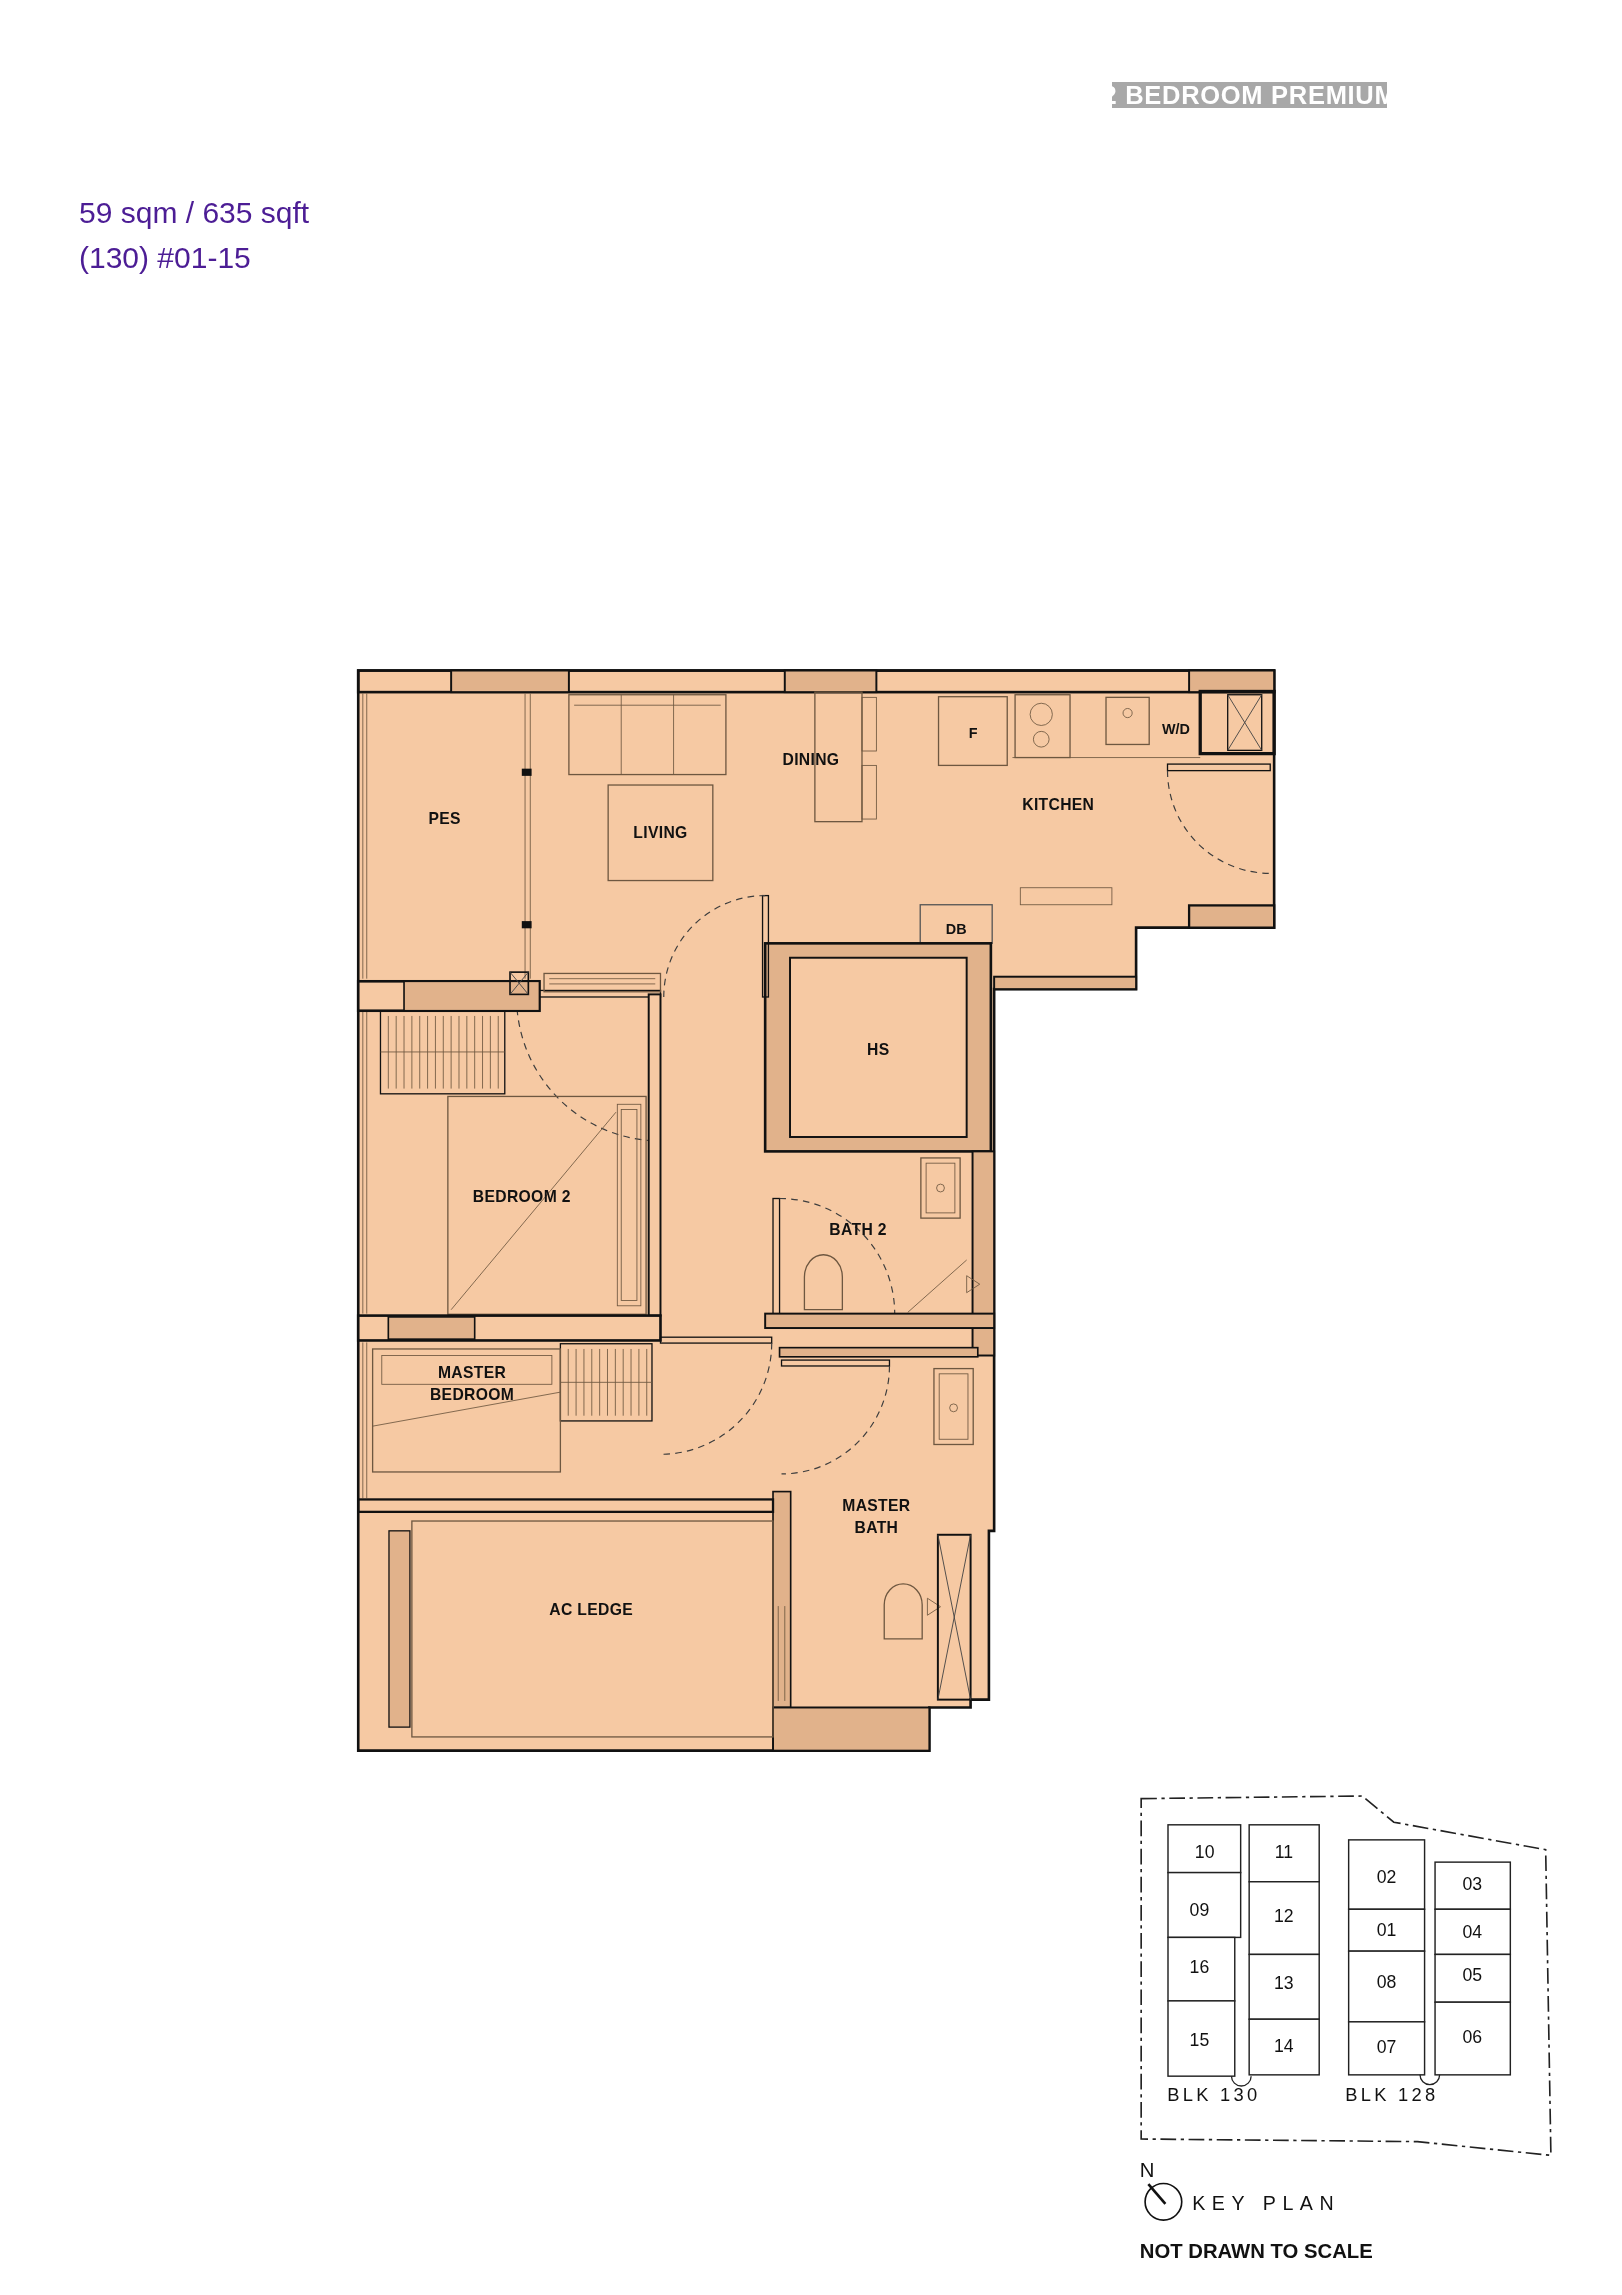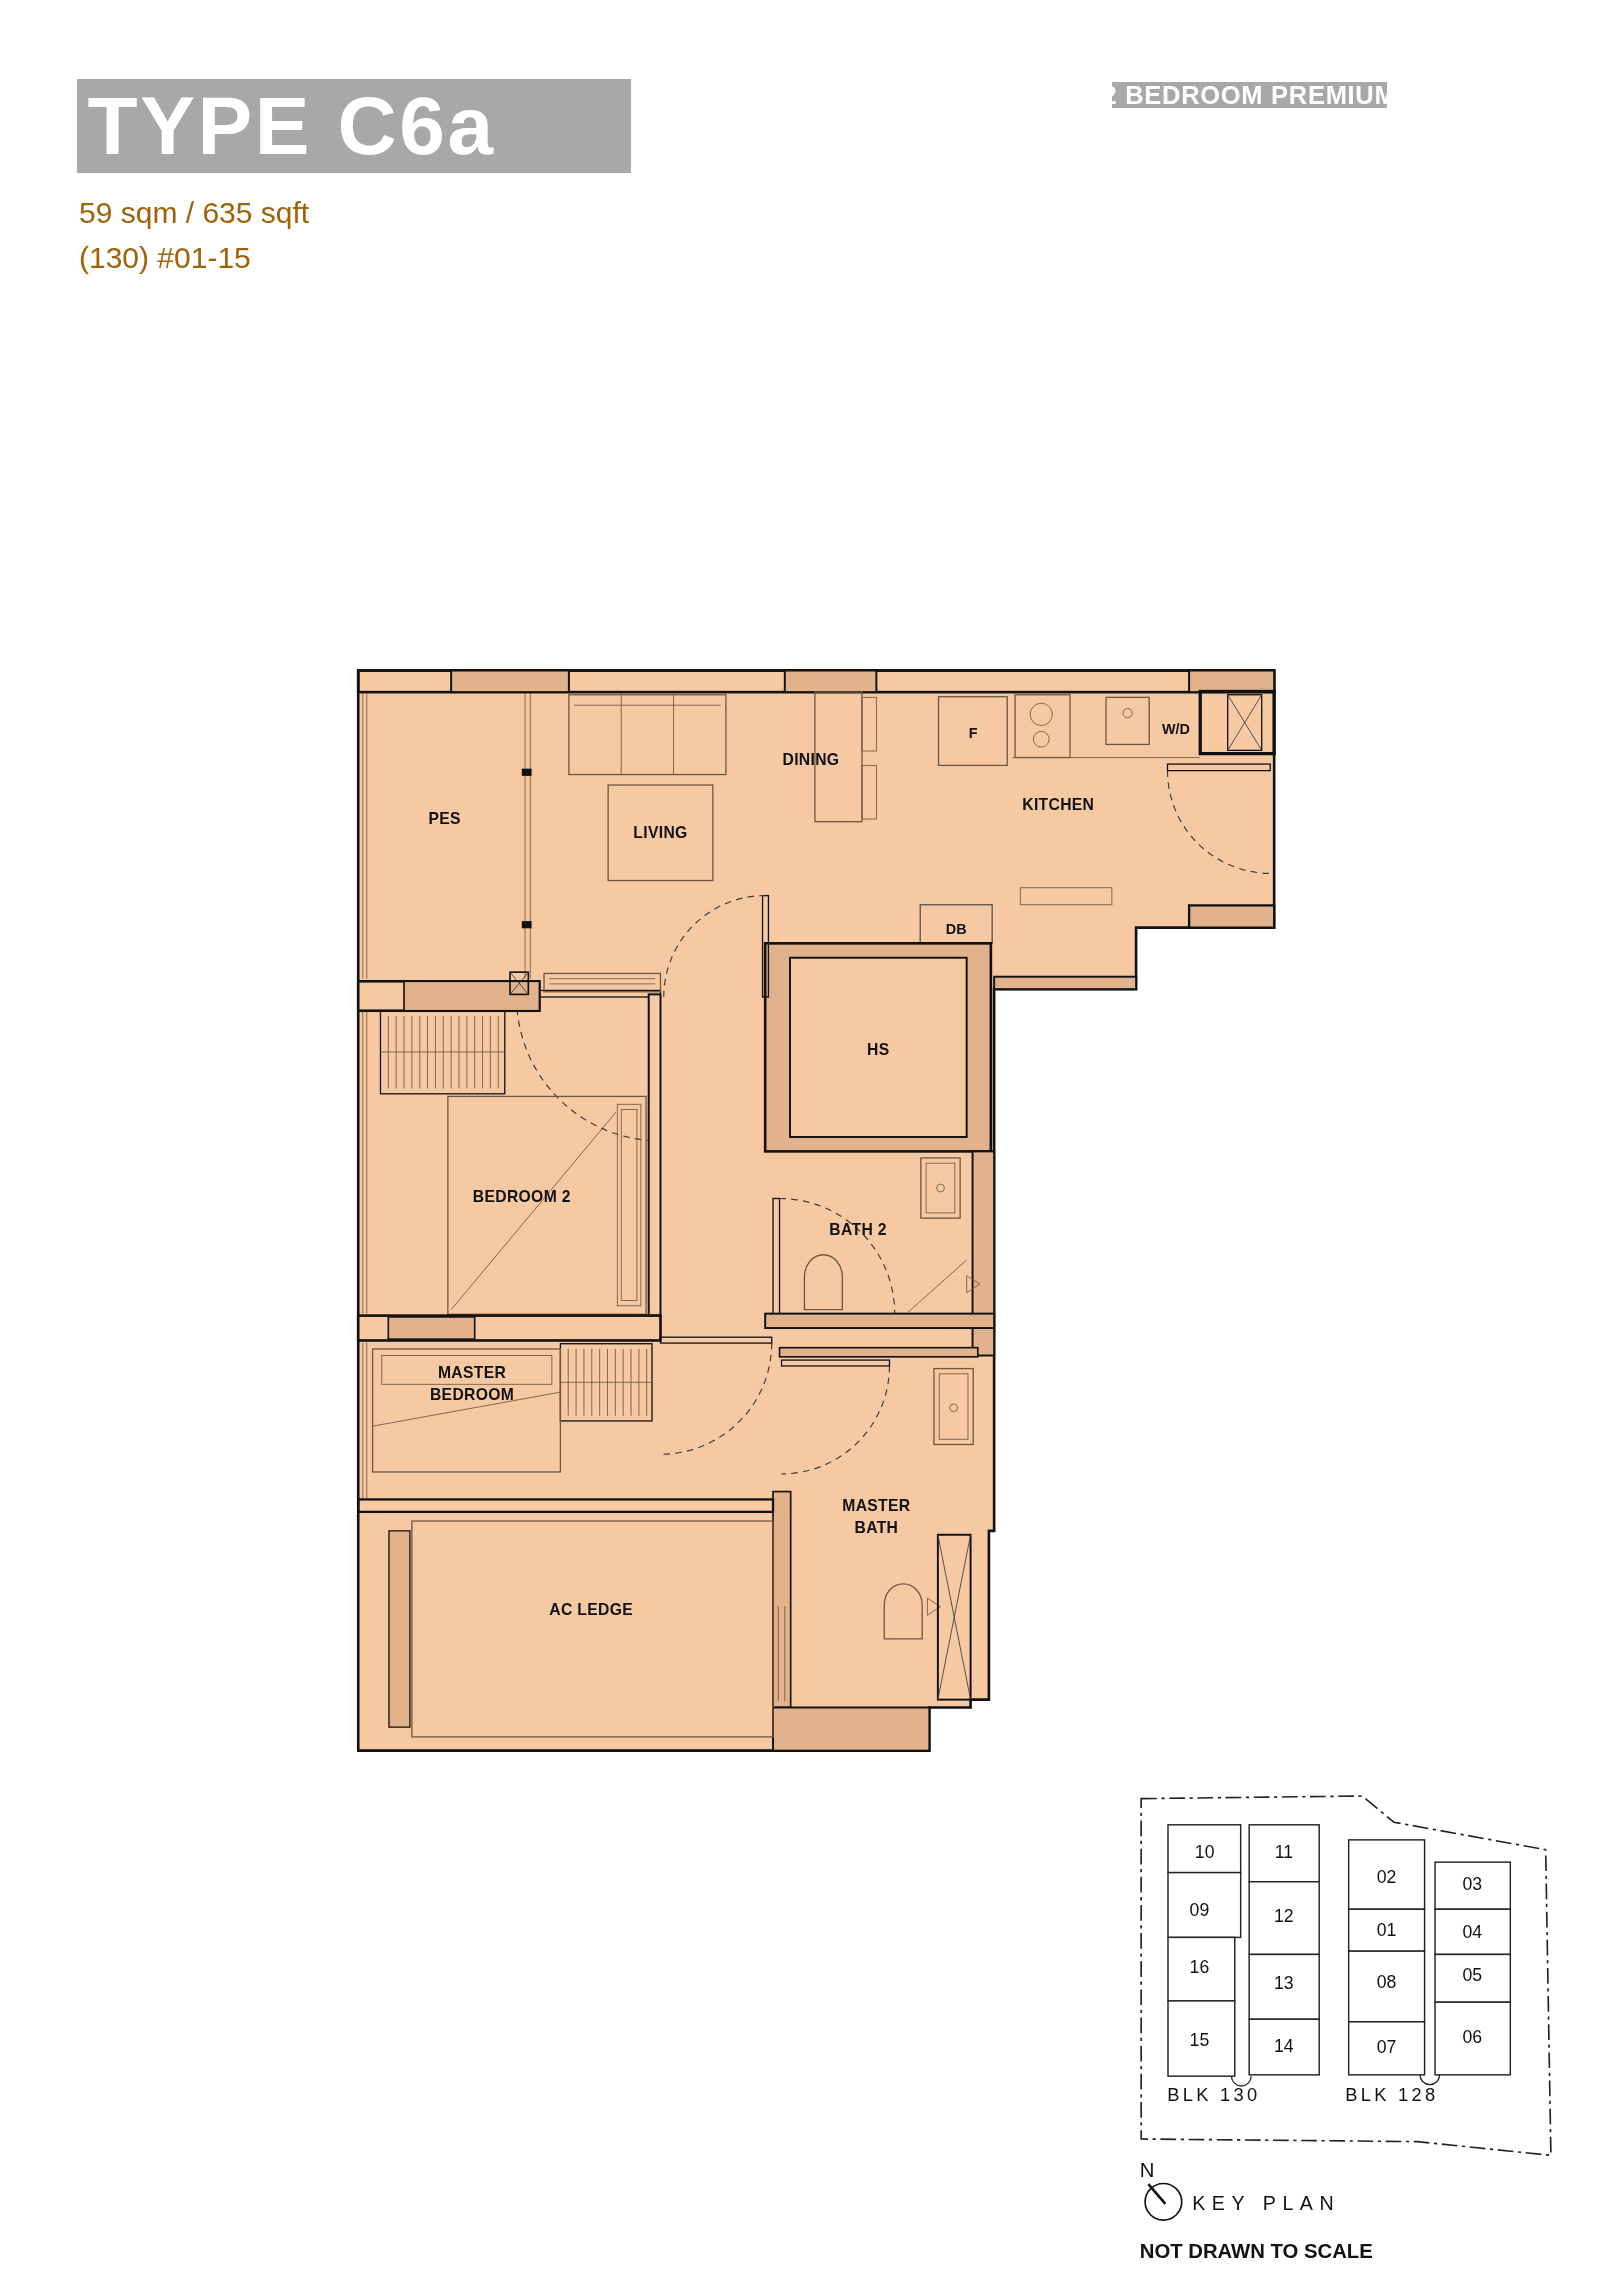--- a/index.html
+++ b/index.html
@@ -12,41 +12,38 @@
     left:77px;top:79px;width:554px;height:94px;
     display:flex;align-items:center;
     color:#ffffff;font-weight:700;font-size:82px;letter-spacing:2.6px;
     padding-left:10.5px;box-sizing:border-box;white-space:nowrap;
   }
   #badge{
     left:1112px;top:82px;width:275px;height:26px;
     display:flex;align-items:center;justify-content:center;
     color:#ffffff;font-weight:700;font-size:25.5px;letter-spacing:0.7px;white-space:nowrap;
   }
-  .subline{color:#a16207;font-size:30px;font-weight:400;white-space:nowrap;text-align:center;}
+  .subline{color:#4c1d95;font-size:30px;font-weight:400;white-space:nowrap;text-align:center;}
   #area-line{left:79px;top:196px;}
   #unit-line{left:79px;top:241px;}
   svg text{font-family:"Liberation Sans", sans-serif;fill:#111;}
   .room-label{font-size:24px;font-weight:700;letter-spacing:.5px;}
   .small-label{font-size:22px;font-weight:700;}
   .thin{stroke:#6e5740;stroke-width:2;fill:none;}
   .thin1{stroke:#6e5740;stroke-width:1.3;fill:none;}
   .wallline{stroke:#111;fill:none;}
   .doorarc{stroke:#3d3d3d;stroke-width:1.8;fill:none;stroke-dasharray:10 8;}
   .kp-num{font-size:27px;font-weight:400;}
   .kp-box{fill:#ffffff;stroke:#222;stroke-width:2.2;}
 </style>
 </head>
 <body>
 
 <div id="page">
 
-  <div id="type-title" class="abs" style="background: rgb(168, 168, 168);">
-    <span>TYPE C6a</span>
-  </div>
   <div id="badge" class="abs" style="background: rgb(168, 168, 168);">
     <span>2 BEDROOM PREMIUM</span>
   </div>
   <div id="area-line" class="abs subline">59 sqm / 635 sqft</div>
   <div id="unit-line" class="abs subline">(130) #01-15</div>
 
   <svg class="abs" style="left:353px;top:654px;" width="929" height="1106" viewBox="0 0 1420 1690">
 
     <path d="M8 25 H1408 V418 H1197 V512 H980 V1340 H972 V1598 H944 V1610 H881 V1676 H8 Z" stroke="#111" stroke-width="4" fill="#f6c9a3"></path>
 

